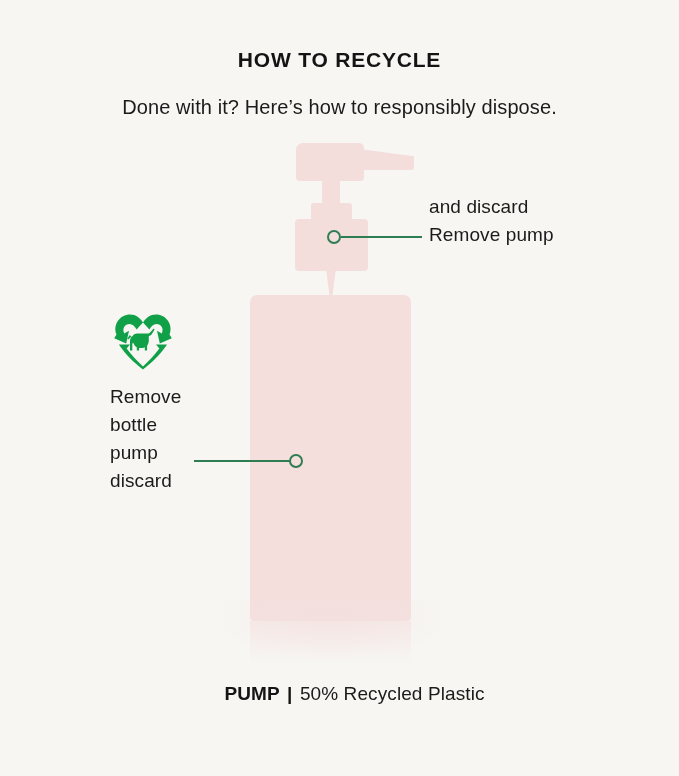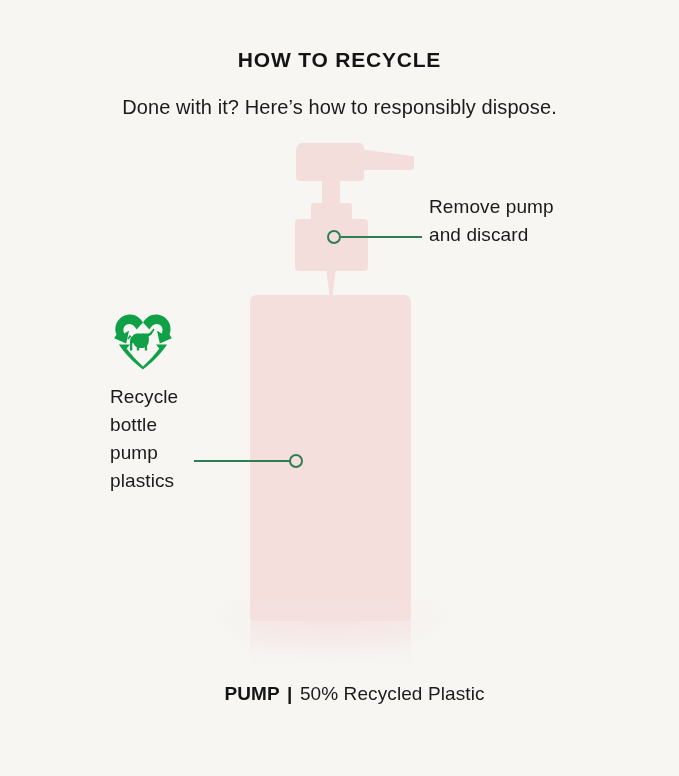--- a/index.html
+++ b/index.html
@@ -233,31 +233,31 @@
     <div class="pump-collar-base"></div>
     <div class="pump-dip"></div>
     <div class="bottle"></div>
     <div class="bottle-glow"></div>
     <div class="bottle-reflection"></div>
   </div>
 
   <div class="leader-line top"></div>
   <div class="leader-dot top"></div>
   <div class="callout callout-top">
+    <span class="callout-line">and discard</span>
     <span class="callout-line">Remove pump</span>
-    <span class="callout-line">and discard</span>
   </div>
 
   <div class="leader-line bottom"></div>
   <div class="leader-dot bottom"></div>
   <div class="callout callout-left">
-    <span class="callout-line">Recycle</span>
+    <span class="callout-line">Remove</span>
     <span class="callout-line">bottle</span>
     <span class="callout-line">pump</span>
-    <span class="callout-line">plastics</span>
+    <span class="callout-line">discard</span>
   </div>
 
   <div class="recycle-icon">
     <svg viewBox="0 0 66 62" width="66" height="62" xmlns="http://www.w3.org/2000/svg">
       <g fill="#10a148">
 
         <path d="M6.5 24.5 C2.5 14.5 10 4.5 20 4.5 C26 4.5 30 8 33 12.5
                  C30.5 15.2 28.3 17.6 26.6 19.6 C24.6 16.2 22.6 14 19.6 14
                  C14.6 14 12 18.6 14.2 23.4 L19 20.8 L16.2 33.6 L4.2 28.2 Z"></path>
 

